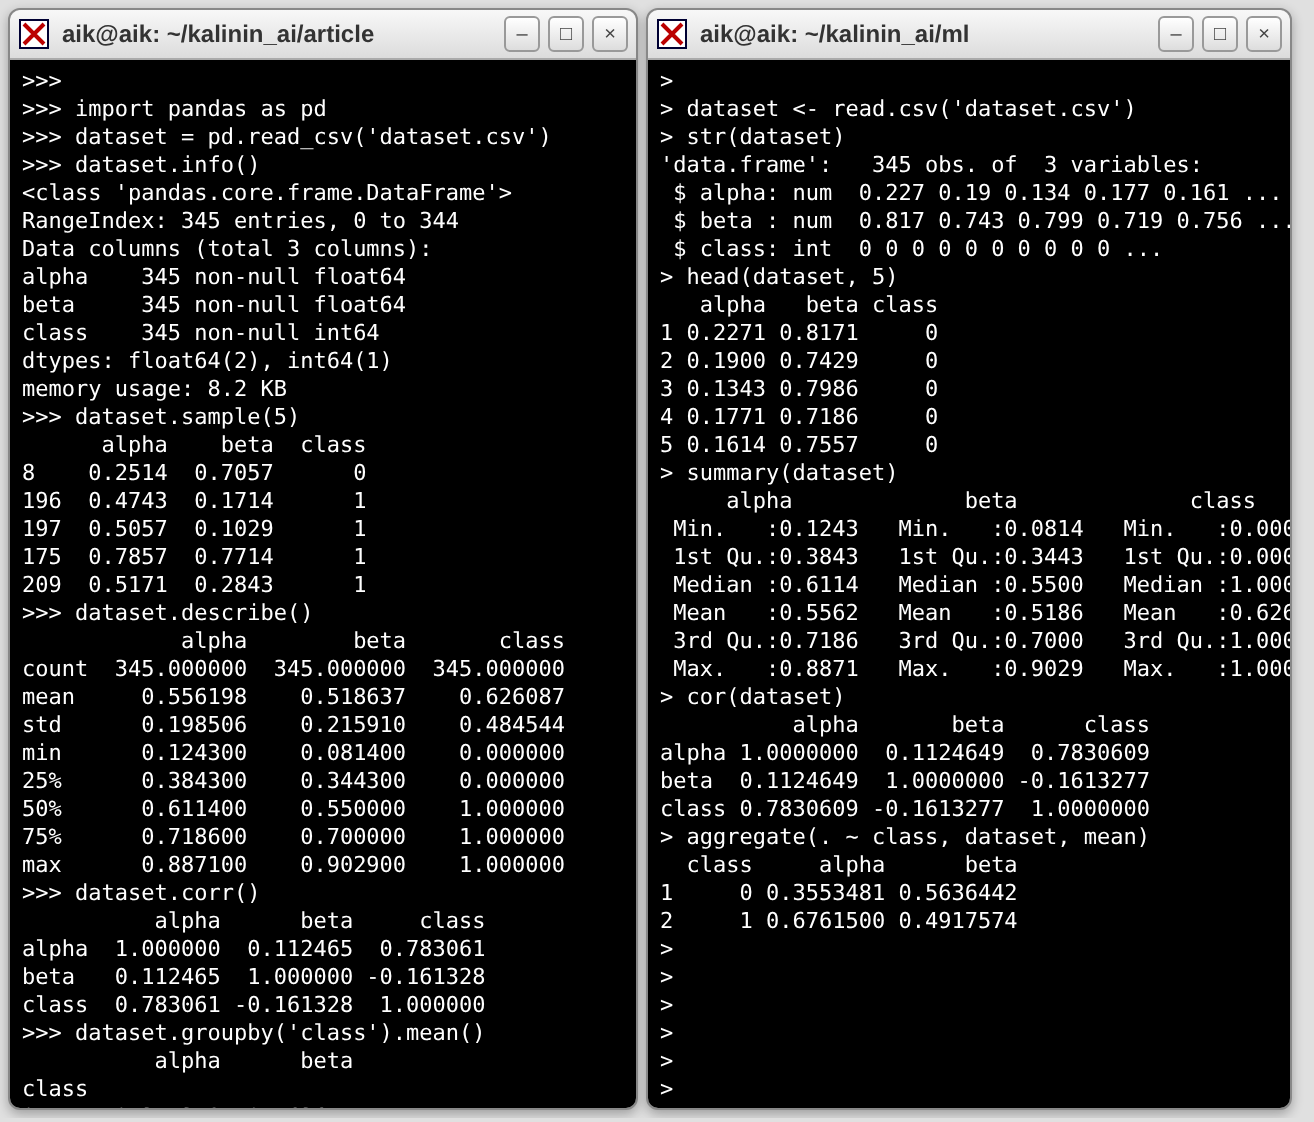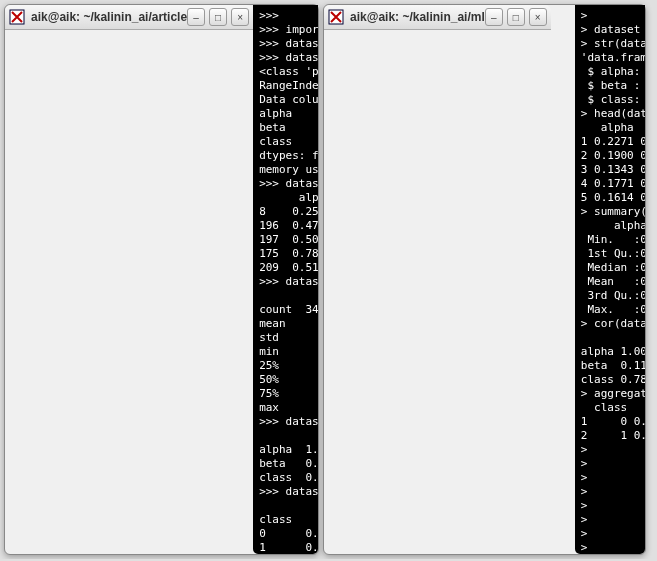--- a/index.html
+++ b/index.html
@@ -9,21 +9,21 @@
     font-family: monospace;
     font-size: 11px;
     display: flex;
     gap: 4px;
   }
   .window {
     background: #f0f0f0;
     border: 1px solid #888;
     border-radius: 6px;
     display: flex;
-    flex-direction: row;
+    flex-direction: column;
     box-shadow: 0 2px 6px rgba(0,0,0,0.3);
   }
   .titlebar {
     display: flex;
     align-items: center;
     height: 24px;
     padding: 0 4px;
     background: linear-gradient(to bottom, #f8f8f8, #dcdcdc);
     border-bottom: 1px solid #aaa;
     border-radius: 6px 6px 0 0;
@@ -71,21 +71,21 @@
     padding: 4px 6px;
     white-space: pre;
     overflow: hidden;
     font-family: "DejaVu Sans Mono", "Courier New", monospace;
     font-size: 11px;
     line-height: 14px;
     flex: 1;
     border-radius: 0 0 5px 5px;
   }
   #win-left { width: 313px; height: 549px; }
-  #win-right { width: 321px; height: 549px; gap: 24px; }
+  #win-right { width: 321px; height: 549px; }
 </style>
 </head>
 <body>
 
 <div class="window" id="win-left">
   <div class="titlebar">
     <span class="icon">
       <svg viewBox="0 0 16 16">
           <rect x="1" y="1" width="14" height="14" fill="#fff" stroke="#003" stroke-width="1"></rect>
           <path d="M3 3 L13 13 M13 3 L3 13" stroke="#b00" stroke-width="2"></path>

